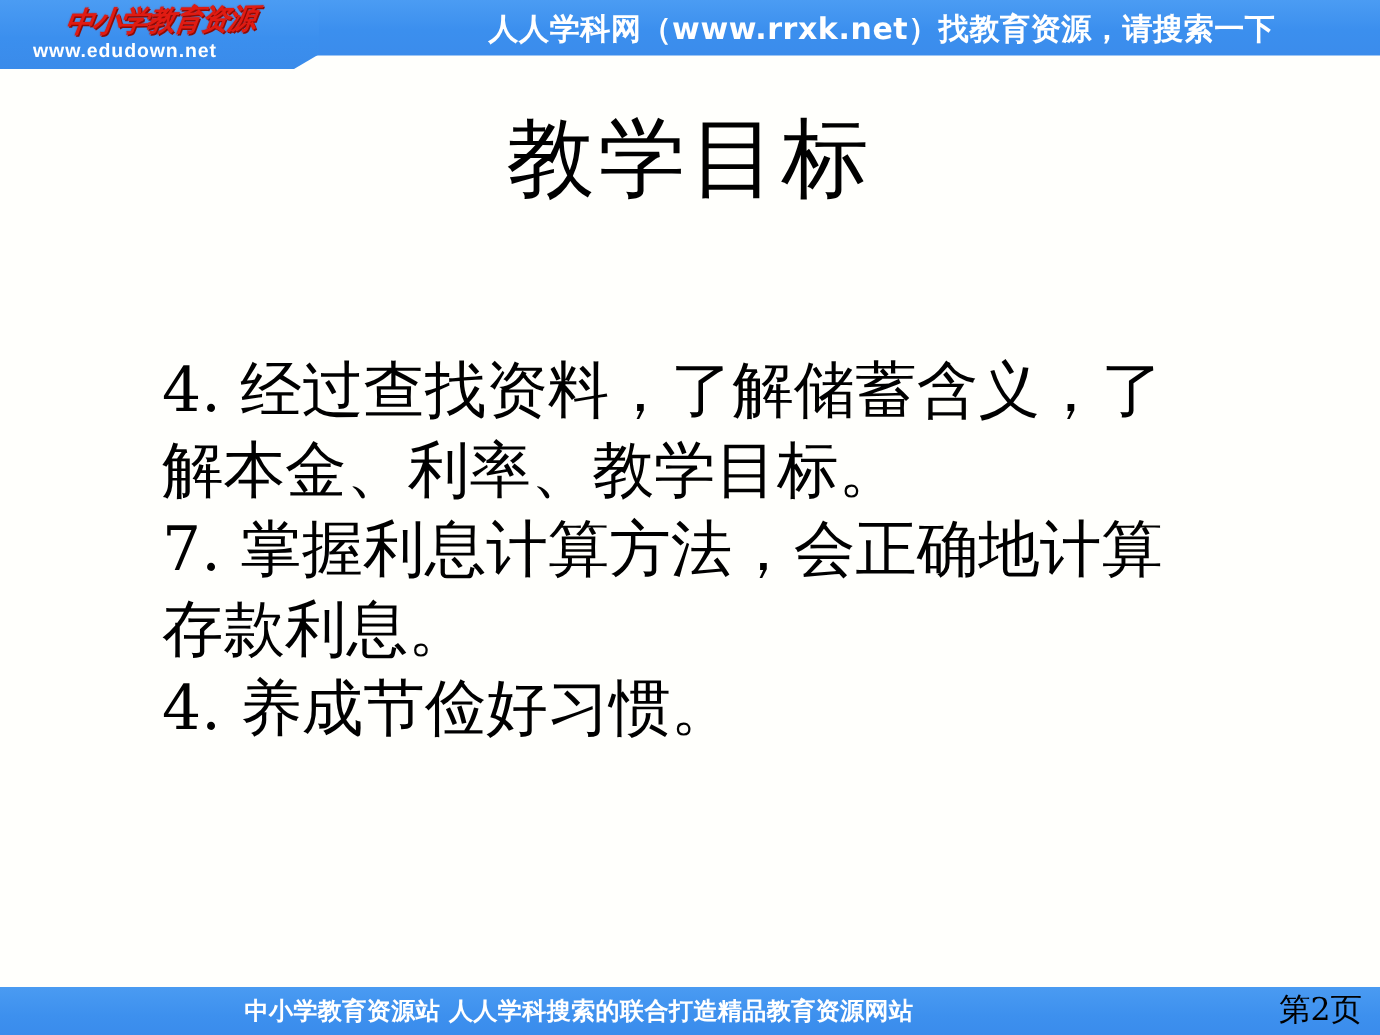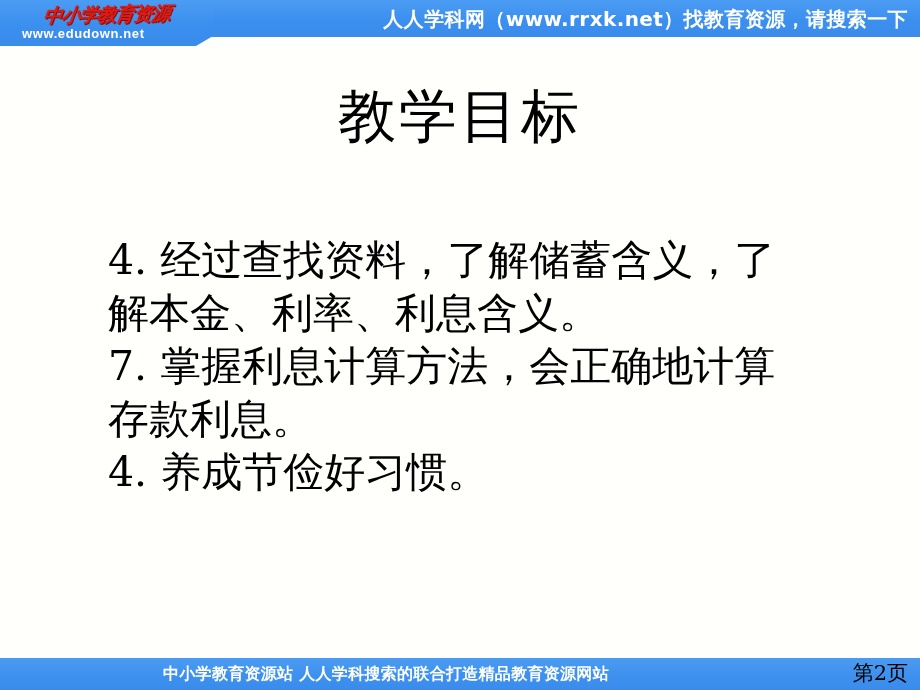--- a/index.html
+++ b/index.html
@@ -97,38 +97,37 @@
     width: 640px;
     height: 34px;
     line-height: 34px;
     z-index: 3;
     color: #ffffff;
     font-family: "DejaVu Sans", "Liberation Sans", sans-serif;
     font-size: 20px;
     font-weight: bold;
     letter-spacing: 0.4px;
     white-space: nowrap;
-    text-align: right;
+    text-align: center;
   }
 
   
   .slide-title {
     position: absolute;
     left: 0;
     top: 72px;
     width: 920px;
     text-align: center;
     color: #000000;
     font-family: "DejaVu Serif", "Liberation Serif", serif;
     font-size: 58px;
     font-weight: normal;
     letter-spacing: 3px;
     line-height: 66px;
     white-space: nowrap;
-    margin-top: 11px;
   }
 
   
   .body-block {
     position: absolute;
     left: 108px;
     top: 234px;
     width: 730px;
   }
   .body-line {
@@ -190,21 +189,21 @@
     <div class="brand-logo-mark">中小学教育资源</div>
     <div class="brand-logo-url">www.edudown.net</div>
   </div>
 
   <div class="header-promo">人人学科网（www.rrxk.net）找教育资源，请搜索一下</div>
 
   <div class="slide-title">教学目标</div>
 
   <div class="body-block">
     <div class="body-line">4. 经过查找资料，了解储蓄含义，了</div>
-    <div class="body-line">解本金、利率、利息含义。</div>
+    <div class="body-line">解本金、利率、教学目标。</div>
     <div class="body-line">7. 掌握利息计算方法，会正确地计算</div>
     <div class="body-line">存款利息。</div>
     <div class="body-line">4. 养成节俭好习惯。</div>
   </div>
 
   <div class="footer-band"></div>
   <div class="footer-text">中小学教育资源站 人人学科搜索的联合打造精品教育资源网站</div>
   <div class="footer-page">第2页</div>
 
 </div>

